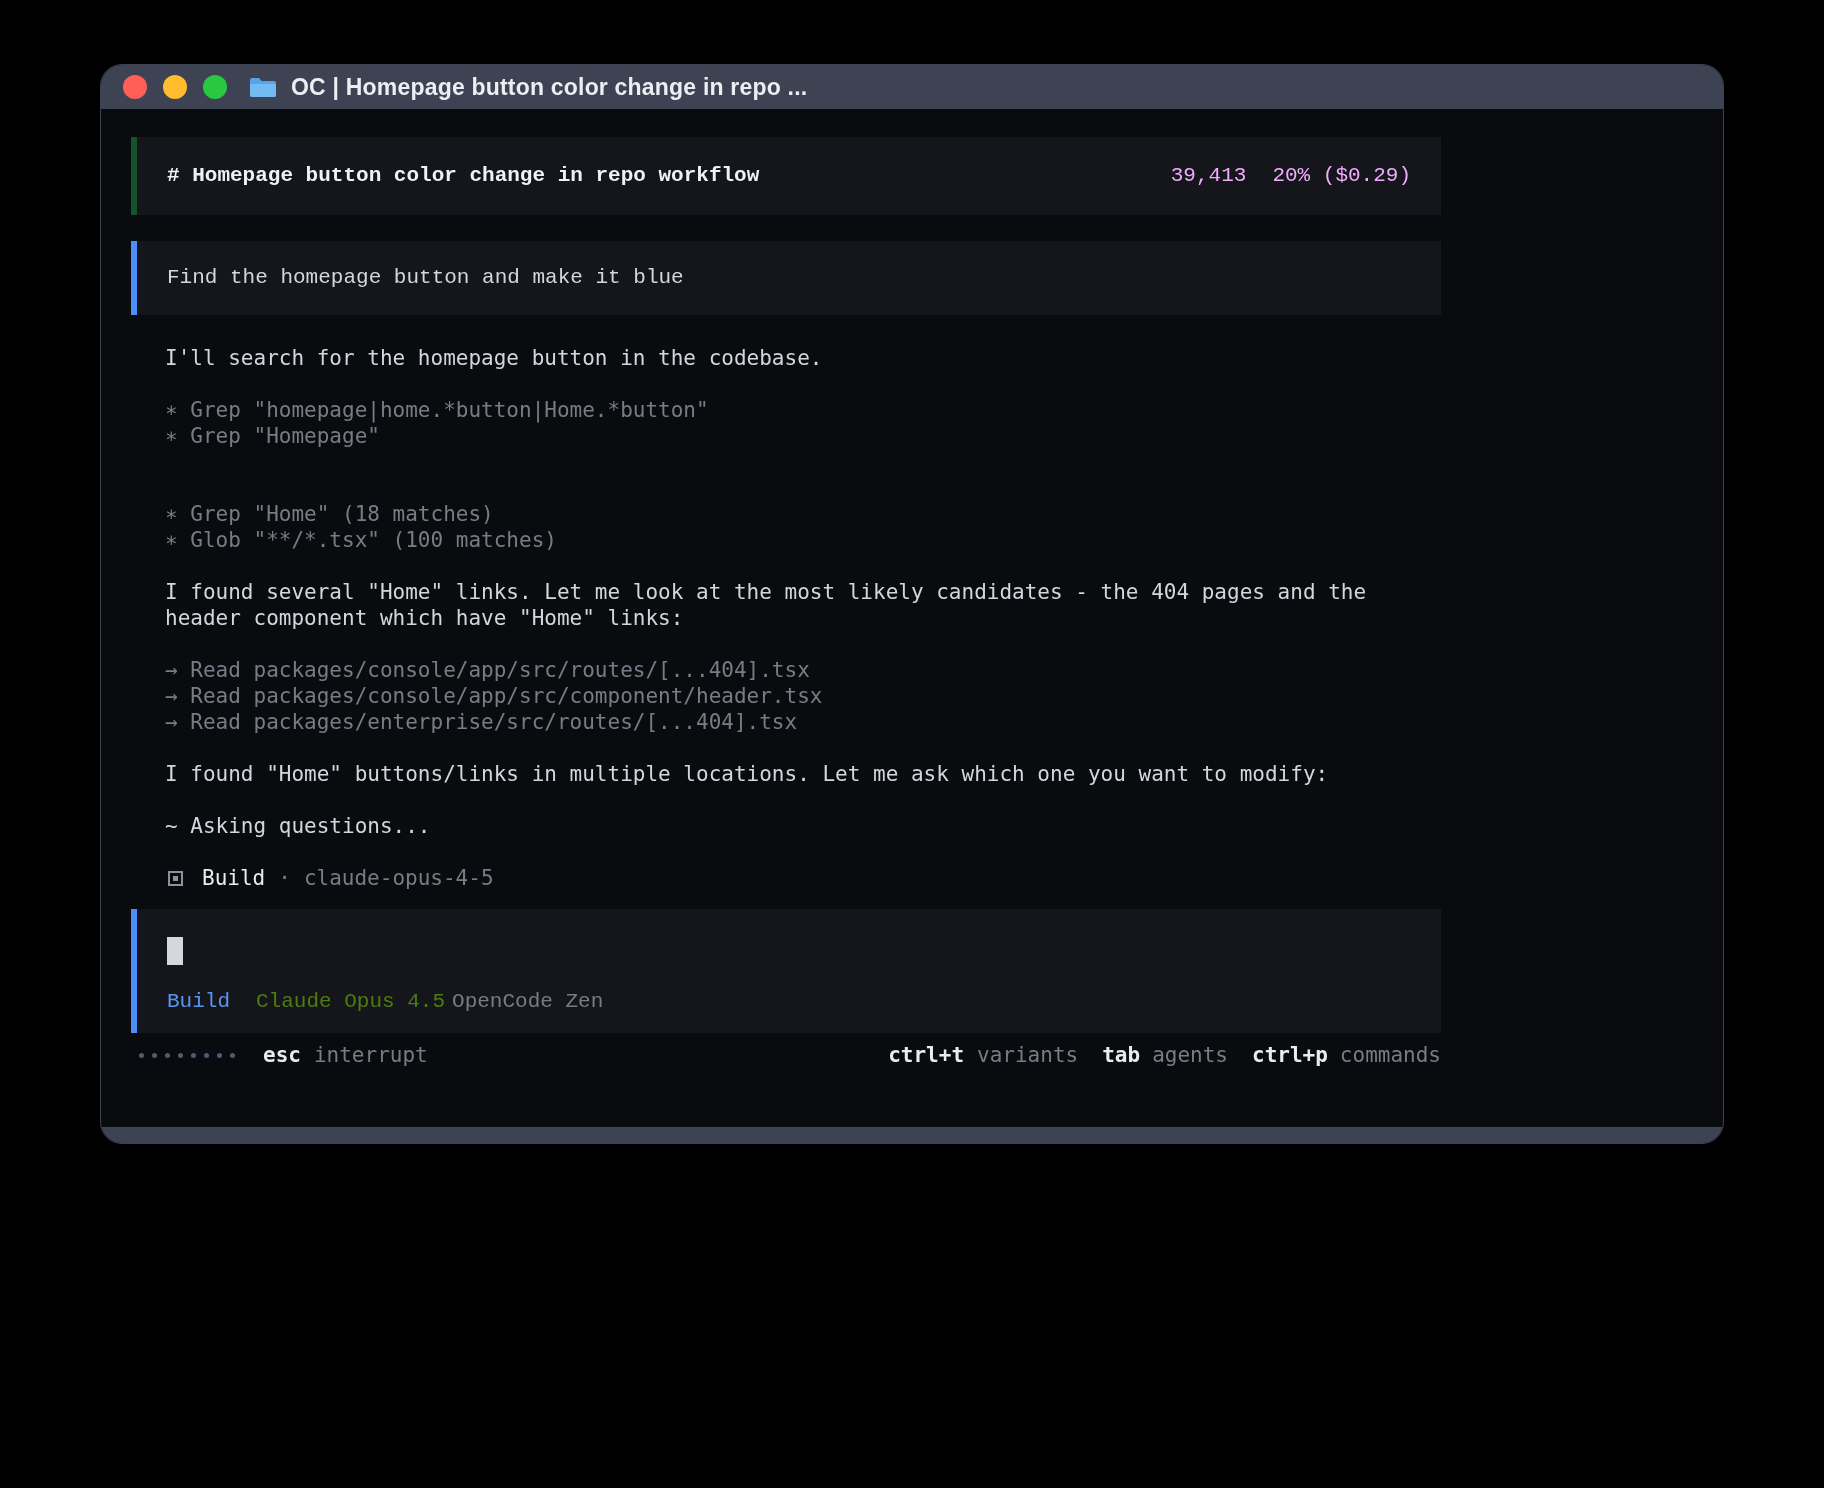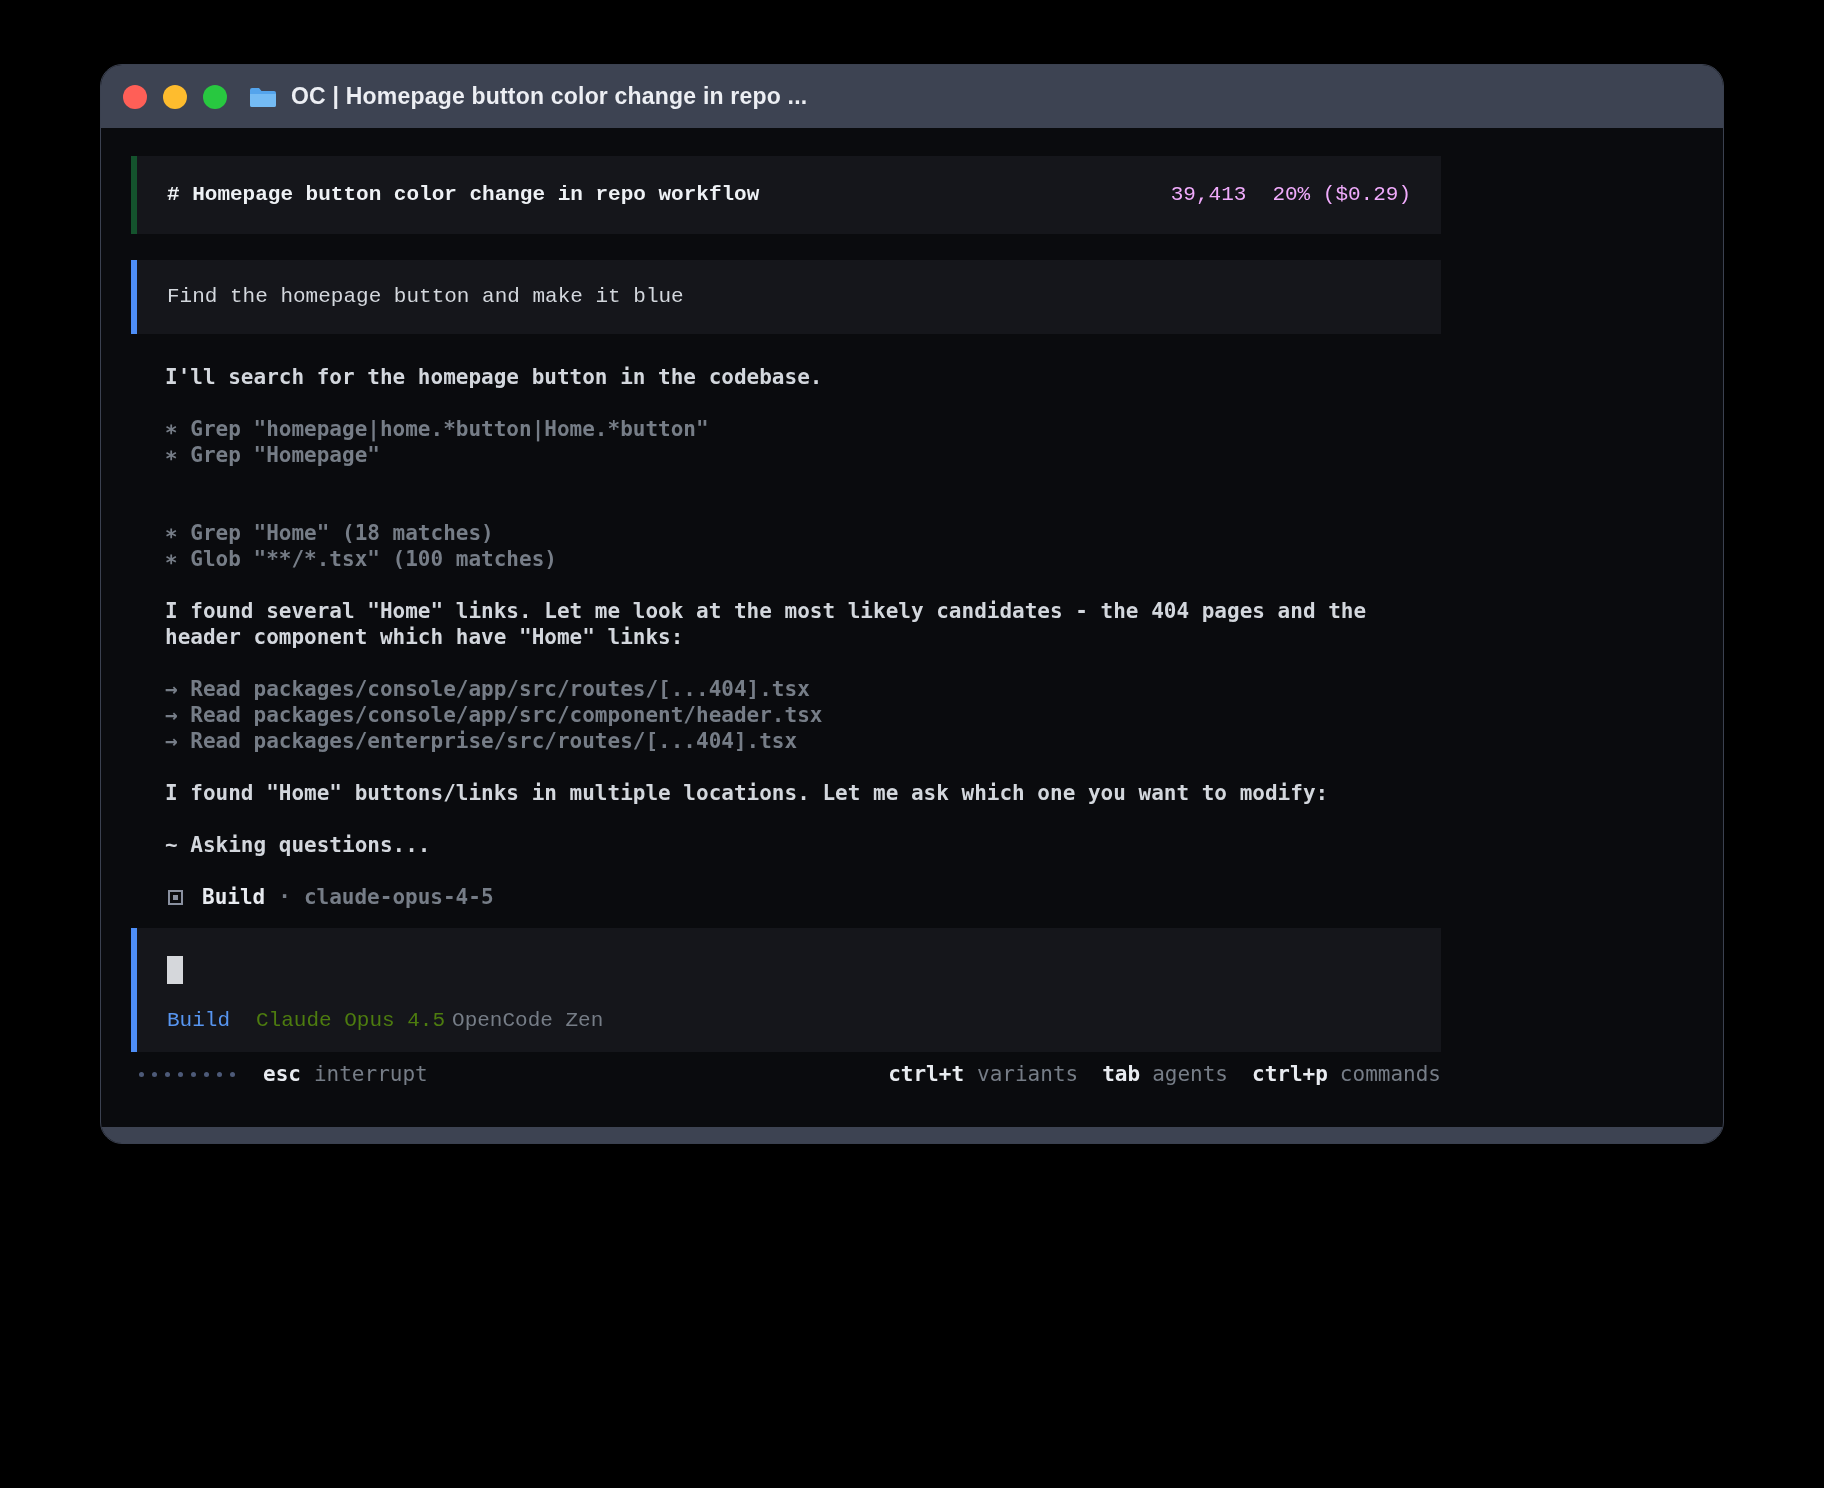--- a/index.html
+++ b/index.html
@@ -7,21 +7,21 @@
   body { position:relative; font-family:"DejaVu Sans Mono","Liberation Mono",monospace; }
 
   .window {
     position:absolute; left:100px; top:64px; width:1624px; height:1080px;
     background:#0a0b0e; border:1px solid #3b4150; border-radius:22px;
     overflow:hidden;
   }
 
   
   .titlebar {
-    height:63px; background:#3d4352; display:flex; align-items:center;
+    height:44px; background:#3d4352; display:flex; align-items:center;
     padding:12px 22px;
   }
   .lights { display:flex; gap:16px; margin-right:22px; }
   .light { width:24px; height:24px; border-radius:50%; }
   .folder-icon { display:flex; align-items:center; margin-right:14px; }
   .win-title {
     font-family:"Liberation Sans",sans-serif; font-weight:bold; font-size:23px;
     color:#eceef3; letter-spacing:0.2px;
   }
 
@@ -37,21 +37,21 @@
     padding:0 30px;
   }
   .header-title { font-weight:bold; color:#eef1f5; white-space:pre; }
   .header-stats { display:flex; gap:26px; color:#f0abfc; }
 
   .user-block {
     margin-top:26px; height:74px; display:flex; align-items:center;
     padding:0 30px; border-left-color:#4e8ef7;
   }
 
-  .transcript { padding:30px 50px 0 34px; width:1310px;font-weight:bold; }
+  .transcript { padding:30px 50px 0 34px; width:1310px; }
   .line { min-height:26px; white-space:pre-wrap; }
   .dim { color:#767d87; }
   .gap { height:26px; }
 
   .agent-row { display:flex; align-items:center; height:26px; }
   .agent-icon {
     width:15px; height:15px; border:2px solid #8a91a0; margin:0 19px 0 3px;
     display:inline-flex; align-items:center; justify-content:center;
   }
   .agent-icon span { width:5px; height:5px; background:#8a91a0; display:block; }

